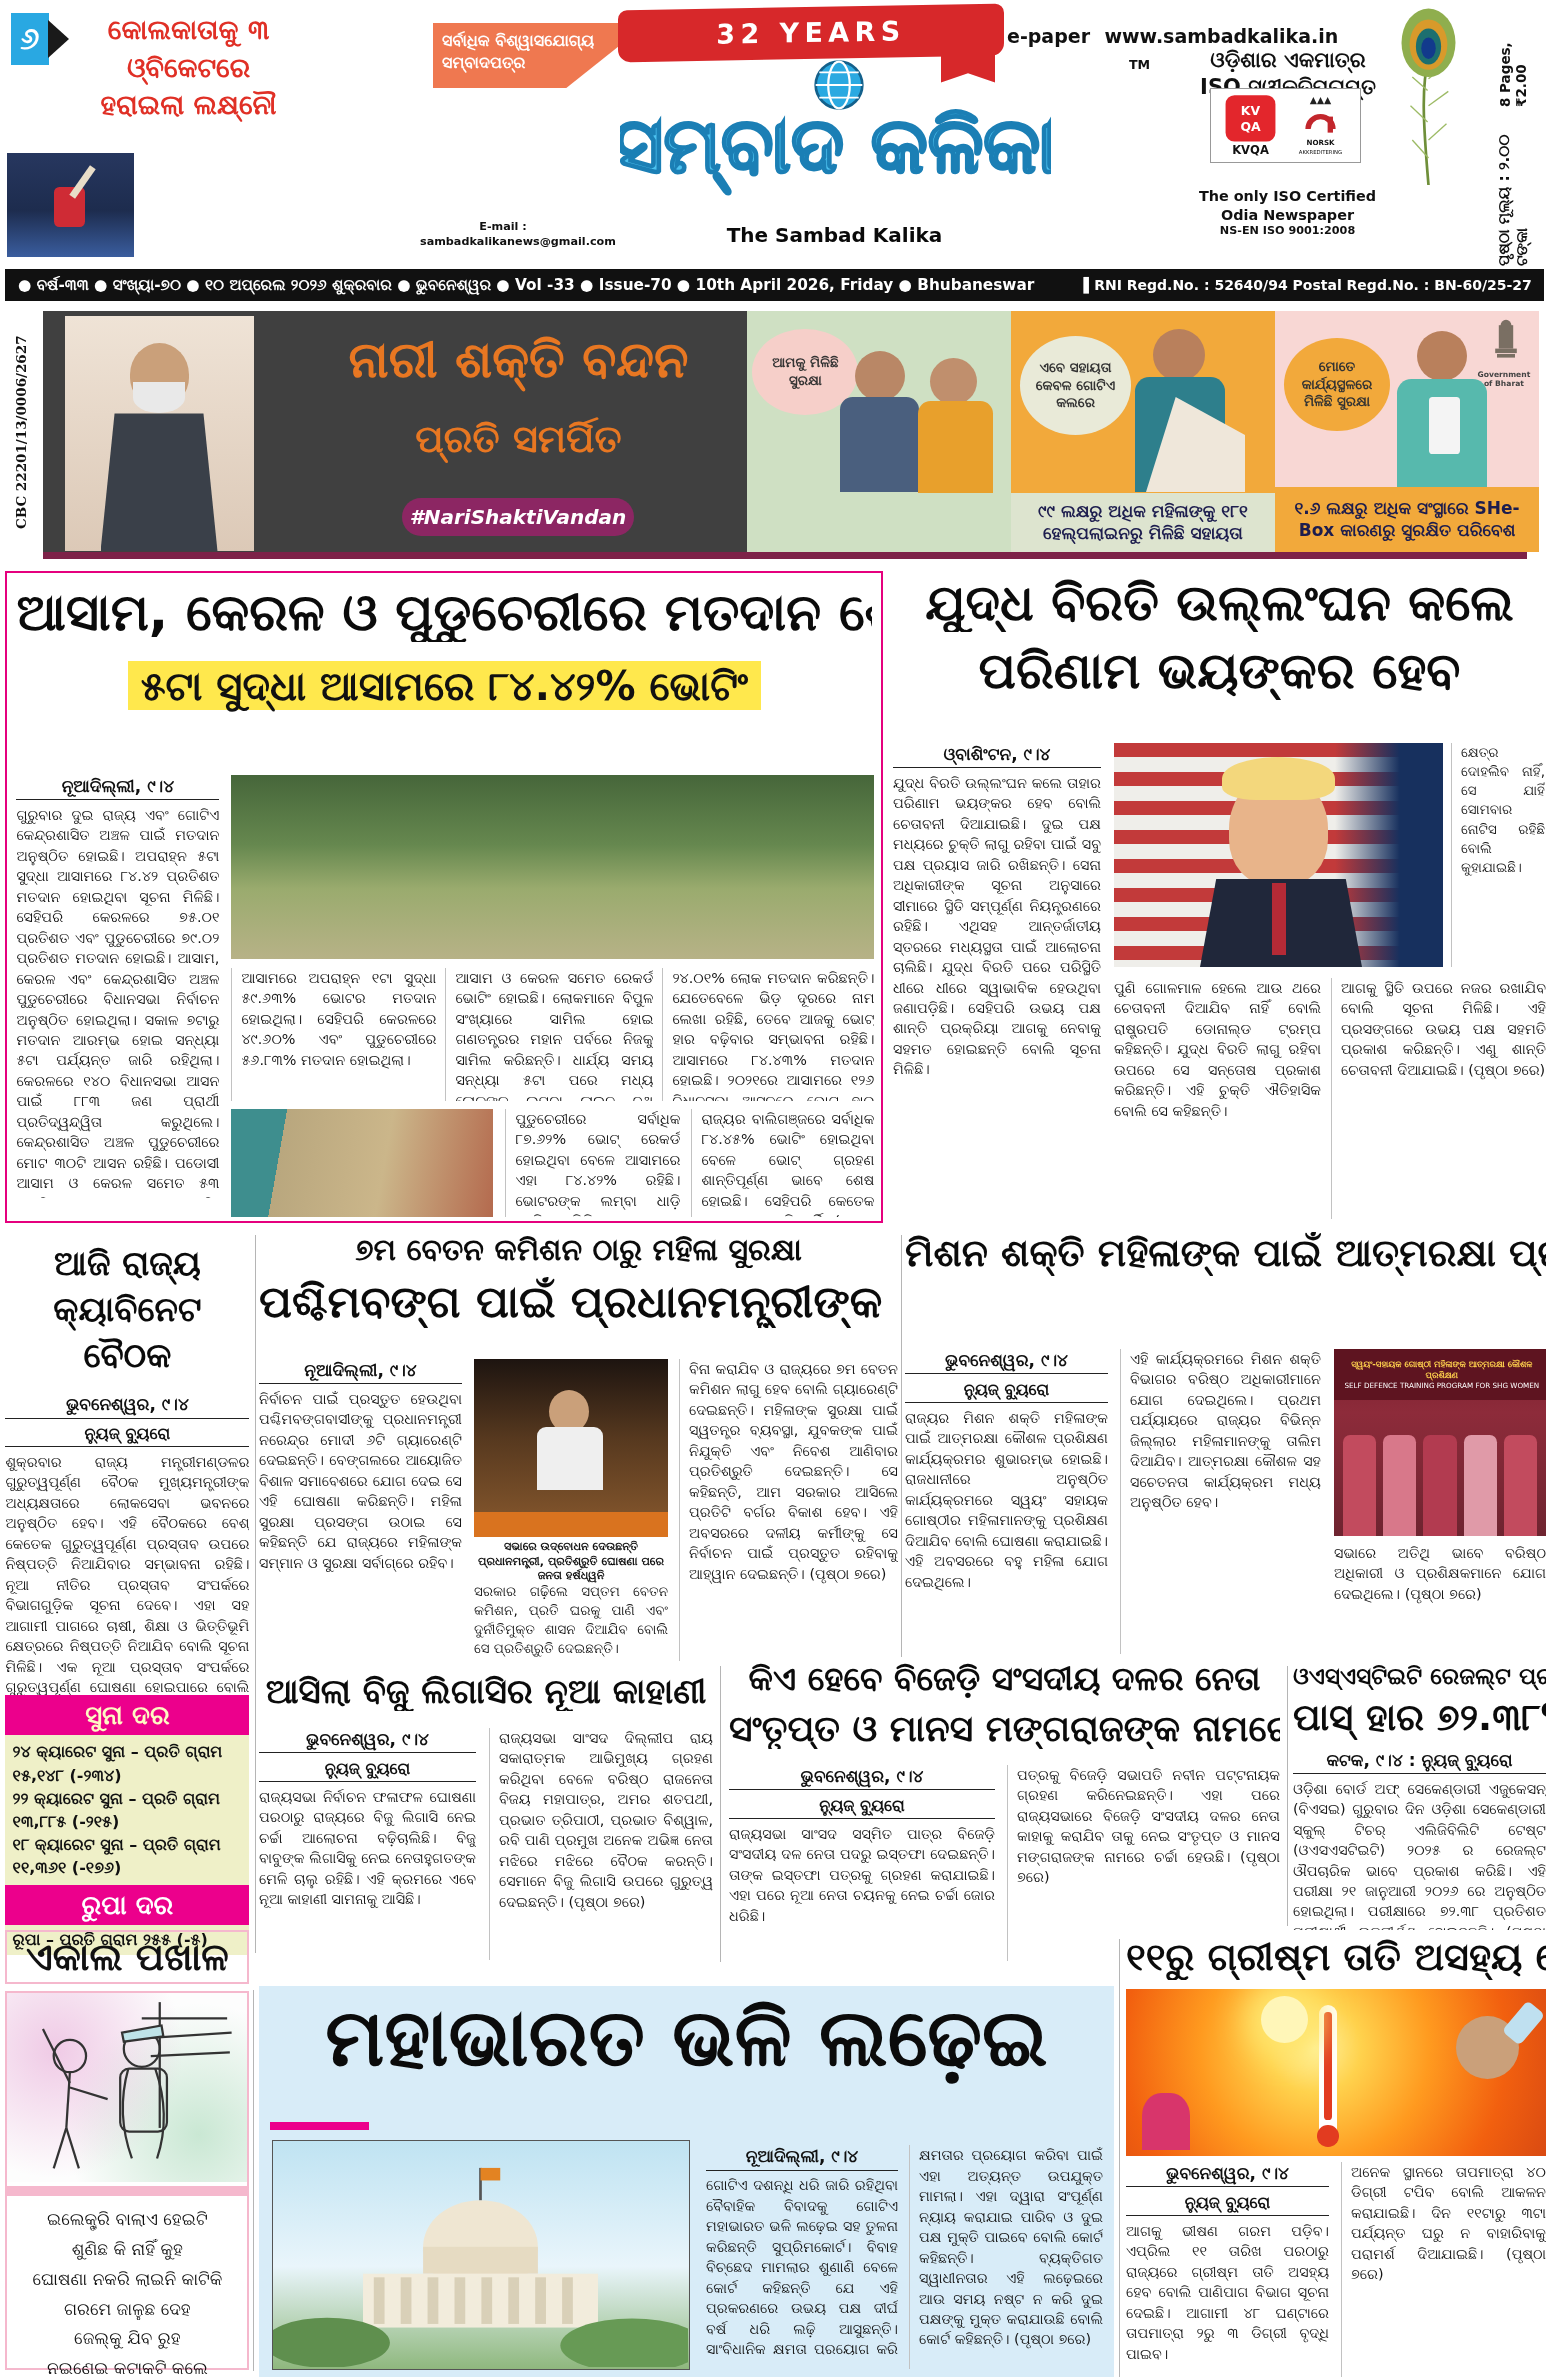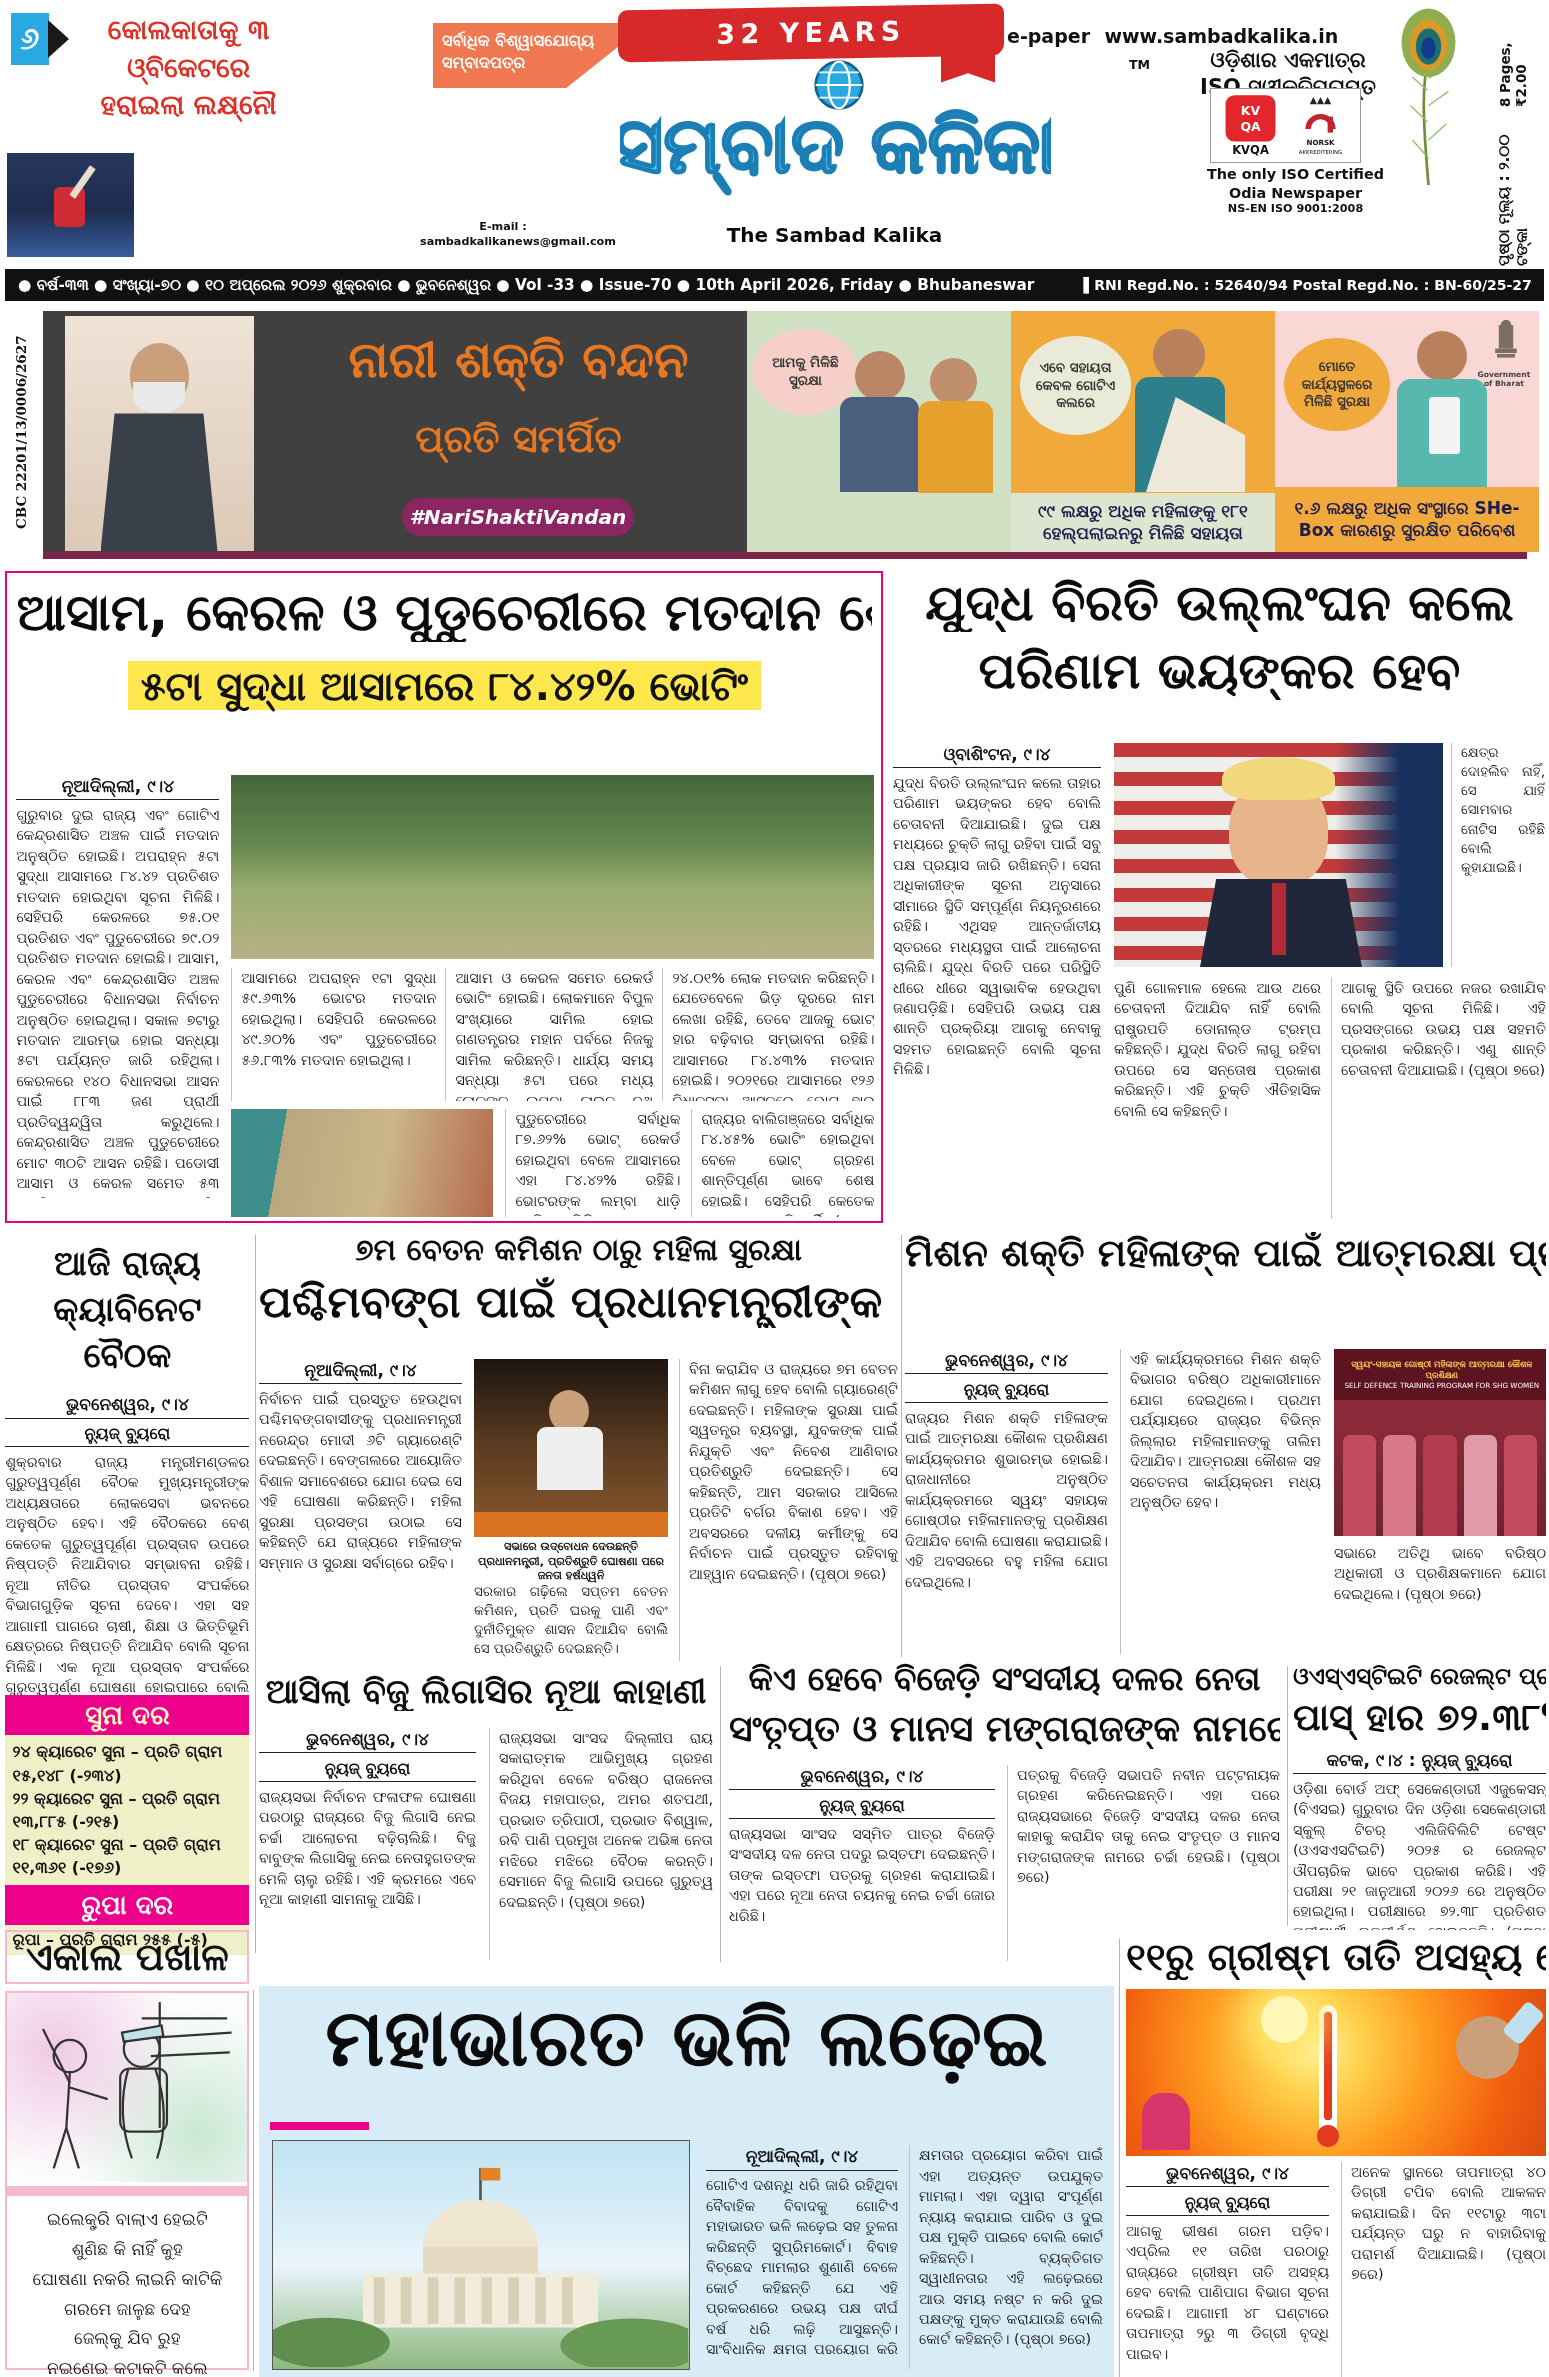--- a/index.html
+++ b/index.html
@@ -78,21 +78,21 @@
       <text x="32" y="68" font-size="13" font-weight="bold" fill="#111" text-anchor="middle" font-family="DejaVu Sans">KVQA</text>
     </svg>
     <svg width="57" height="65" viewBox="0 0 64 72">
       <path d="M20 12 L24 4 L28 12 L32 4 L36 12 L40 4 L44 12 Z" fill="#222"></path>
       <path d="M18 40 a14 14 0 1 1 28 0" fill="none" stroke="#c2262c" stroke-width="6"></path>
       <rect x="40" y="26" width="6" height="18" fill="#c2262c"></rect>
       <text x="32" y="58" font-size="8" font-weight="bold" fill="#111" text-anchor="middle" font-family="DejaVu Sans">NORSK</text>
       <text x="32" y="68" font-size="6" fill="#111" text-anchor="middle" font-family="DejaVu Sans">AKKREDITERING</text>
     </svg>
   </div>
-  <div class="abs ctr" style="left:1194px;top:165px;width:187px;line-height:1.3;margin-left:8px;">
+  <div class="abs ctr" style="left:1194px;top:187px;width:187px;line-height:1.3;">
     <span style="display:block;font-size:14.4px;font-weight:bold;">The only ISO Certified</span>
     <span style="display:block;font-size: 14.4px;font-weight:bold;">Odia Newspaper</span>
     <span style="display:block;font-size:11.2px;font-weight:bold;">NS-EN ISO 9001:2008</span>
   </div>
 
   <svg class="abs" style="left:1387px;top:5.4px;" width="83" height="180" viewBox="0 0 92 200">
     <path d="M46 200 C40 130 38 90 46 60" stroke="#6f8f3a" stroke-width="3" fill="none"></path>
     <g stroke="#9dbb66" stroke-width="1.5">
       <line x1="46" y1="170" x2="28" y2="150"></line>
         <line x1="46" y1="150" x2="66" y2="132"></line>

